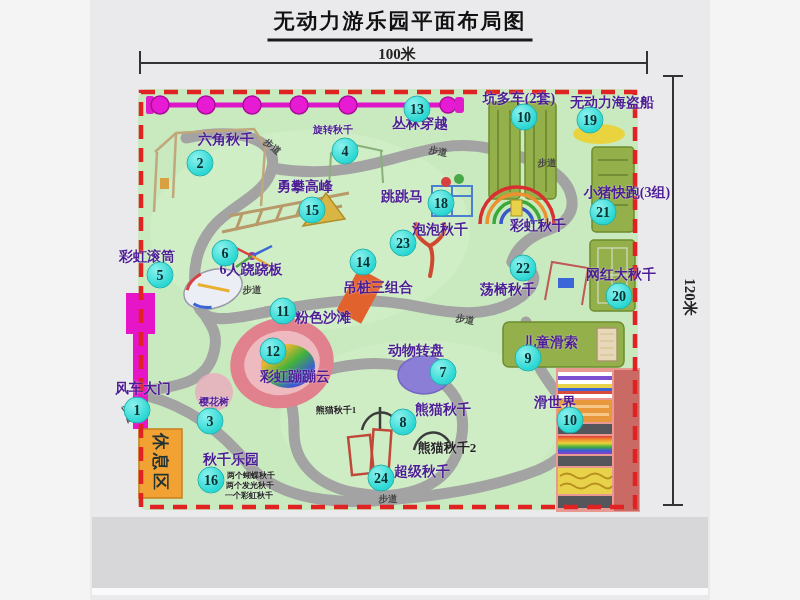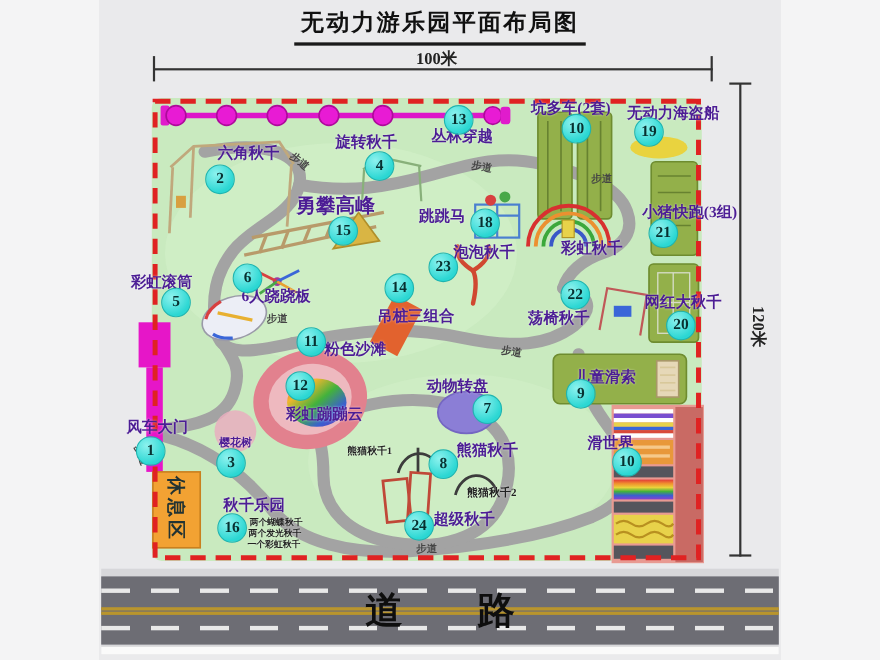--- a/index.html
+++ b/index.html
@@ -255,21 +255,21 @@
   <div class="abs rest-label">休息区</div>
 
 
   <div id="labels">
       <div class="attr-label" style="left: 143px; top: 389px; font-size: 14px;">风车大门</div>
       <div class="badge" style="left: 137px; top: 410px;">1</div>
       <div class="attr-label" style="left: 226px; top: 140px; font-size: 14px;">六角秋千</div>
       <div class="badge" style="left: 200px; top: 163px;">2</div>
       <div class="attr-label" style="left: 214px; top: 402px; font-size: 10px;">樱花树</div>
       <div class="badge" style="left: 210px; top: 421px;">3</div>
-      <div class="attr-label" style="left: 333px; top: 130px; font-size: 14px;">旋转秋千</div>
+      <div class="attr-label" style="left: 333px; top: 130px; font-size: 10px;">旋转秋千</div>
       <div class="badge" style="left: 345px; top: 151px;">4</div>
       <div class="attr-label" style="left: 147px; top: 257px; font-size: 14px;">彩虹滚筒</div>
       <div class="badge" style="left: 160px; top: 275px;">5</div>
       <div class="attr-label" style="left: 251px; top: 270px; font-size: 14px;">6人跷跷板</div>
       <div class="badge" style="left: 225px; top: 253px;">6</div>
       <div class="attr-label" style="left: 416px; top: 351px; font-size: 14px;">动物转盘</div>
       <div class="badge" style="left: 443px; top: 372px;">7</div>
       <div class="attr-label" style="left: 443px; top: 410px; font-size: 14px;">熊猫秋千</div>
       <div class="badge" style="left: 403px; top: 422px;">8</div>
       <div class="attr-label" style="left: 550px; top: 343px; font-size: 14px;">儿童滑索</div>
@@ -277,21 +277,21 @@
       <div class="attr-label" style="left: 555px; top: 403px; font-size: 14px;">滑世界</div>
       <div class="badge" style="left: 570px; top: 420px;">10</div>
       <div class="attr-label" style="left: 323px; top: 318px; font-size: 14px;">粉色沙滩</div>
       <div class="badge" style="left: 283px; top: 311px;">11</div>
       <div class="attr-label" style="left: 295px; top: 377px; font-size: 14px;">彩虹蹦蹦云</div>
       <div class="badge" style="left: 273px; top: 351px;">12</div>
       <div class="attr-label" style="left: 420px; top: 124px; font-size: 14px;">丛林穿越</div>
       <div class="badge" style="left: 417px; top: 109px;">13</div>
       <div class="attr-label" style="left: 378px; top: 288px; font-size: 14px;">吊桩三组合</div>
       <div class="badge" style="left: 363px; top: 262px;">14</div>
-      <div class="attr-label" style="left: 305px; top: 187px; font-size: 18px;">勇攀高峰</div>
+      <div class="attr-label" style="left: 305px; top: 187px; font-size: 14px;">勇攀高峰</div>
       <div class="badge" style="left: 312px; top: 210px;">15</div>
       <div class="attr-label" style="left: 231px; top: 460px; font-size: 14px;">秋千乐园</div>
       <div class="badge" style="left: 211px; top: 480px;">16</div>
       <div class="attr-label" style="left: 519px; top: 99px; font-size: 14px;">坑多车(2套)</div>
       <div class="badge" style="left: 524px; top: 117px;">10</div>
       <div class="attr-label" style="left: 402px; top: 197px; font-size: 14px;">跳跳马</div>
       <div class="badge" style="left: 441px; top: 203px;">18</div>
       <div class="attr-label" style="left: 612px; top: 103px; font-size: 14px;">无动力海盗船</div>
       <div class="badge" style="left: 590px; top: 120px;">19</div>
       <div class="attr-label" style="left: 621px; top: 275px; font-size: 14px;">网红大秋千</div>
@@ -299,37 +299,30 @@
       <div class="attr-label" style="left: 627px; top: 193px; font-size: 14px;">小猪快跑(3组)</div>
       <div class="badge" style="left: 603px; top: 212px;">21</div>
       <div class="attr-label" style="left: 508px; top: 290px; font-size: 14px;">荡椅秋千</div>
       <div class="badge" style="left: 523px; top: 268px;">22</div>
       <div class="attr-label" style="left: 440px; top: 230px; font-size: 14px;">泡泡秋千</div>
       <div class="badge" style="left: 403px; top: 243px;">23</div>
       <div class="attr-label" style="left: 422px; top: 472px; font-size: 14px;">超级秋千</div>
       <div class="badge" style="left: 381px; top: 478px;">24</div>
       <div class="attr-label" style="left: 538px; top: 226px; font-size: 14px;">彩虹秋千</div>
       <div class="note" style="left: 336px; top: 410px; font-size: 9px;">熊猫秋千1</div>
-      <div class="note" style="left: 447px; top: 448px; font-size: 10px;">熊猫秋千2</div>
+      <div class="note" style="left: 447px; top: 448px; font-size: 13px;">熊猫秋千2</div>
       <div class="note" style="left: 251px; top: 475px; font-size: 8px;">两个蝴蝶秋千</div>
       <div class="note" style="left: 250px; top: 485px; font-size: 8px;">两个发光秋千</div>
       <div class="note" style="left: 249px; top: 495px; font-size: 8px;">一个彩虹秋千</div>
       <div class="pathlab" style="left: 272px; top: 147px; font-size: 9.5px; transform: translate(-50%, -50%) rotate(40deg);">步道</div>
       <div class="pathlab" style="left: 438px; top: 152px; font-size: 9.5px; transform: translate(-50%, -50%) rotate(10deg);">步道</div>
       <div class="pathlab" style="left: 547px; top: 163px; font-size: 9.5px; transform: translate(-50%, -50%) rotate(0deg);">步道</div>
       <div class="pathlab" style="left: 252px; top: 290px; font-size: 9.5px; transform: translate(-50%, -50%) rotate(0deg);">步道</div>
       <div class="pathlab" style="left: 465px; top: 320px; font-size: 9.5px; transform: translate(-50%, -50%) rotate(10deg);">步道</div>
       <div class="pathlab" style="left: 128px; top: 414px; font-size: 9.5px; transform: translate(-50%, -50%) rotate(70deg);">步道</div>
       <div class="pathlab" style="left: 388px; top: 499px; font-size: 9.5px; transform: translate(-50%, -50%) rotate(0deg);">步道</div>
     </div>
 
   <div class="abs road-wrap">
-    <div class="road">
-      <div class="lane-dash" style="top:11px;"></div>
-      <div class="lane-yellow" style="top:28px;"></div>
-      <div class="lane-yellow" style="top:32px;"></div>
-      <div class="lane-dash" style="top:45px;"></div>
-      <div class="road-label">道　　路</div>
-    </div>
     <div class="road-bottom"></div>
   </div>
 
 </div>
 
 </body></html>

